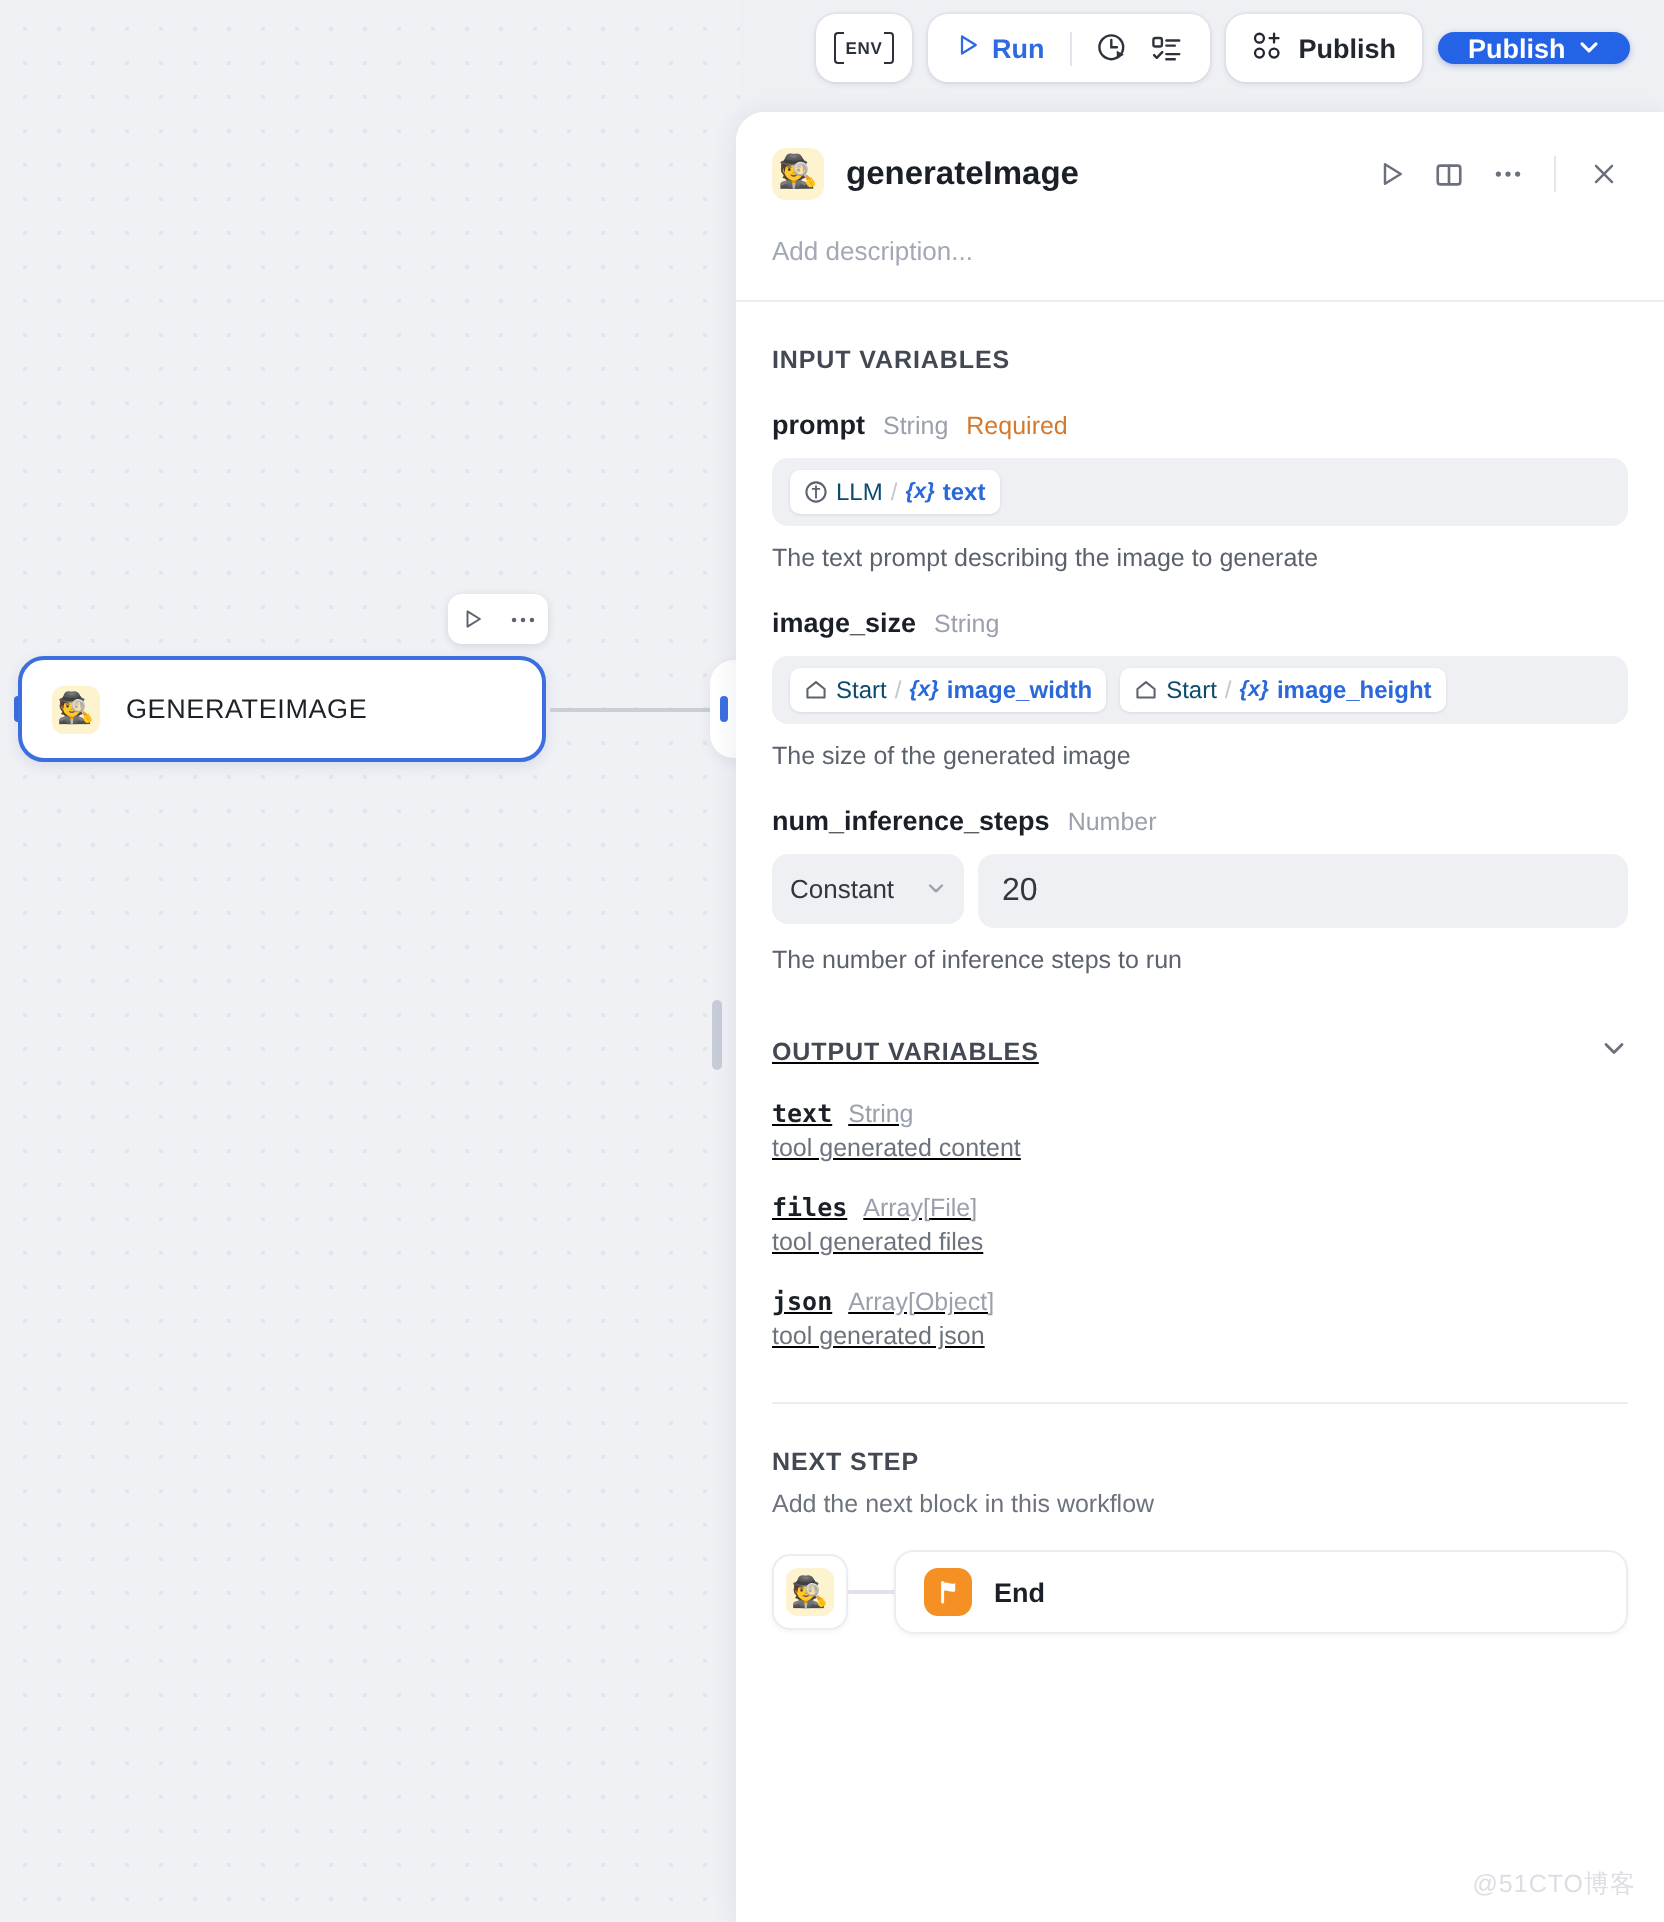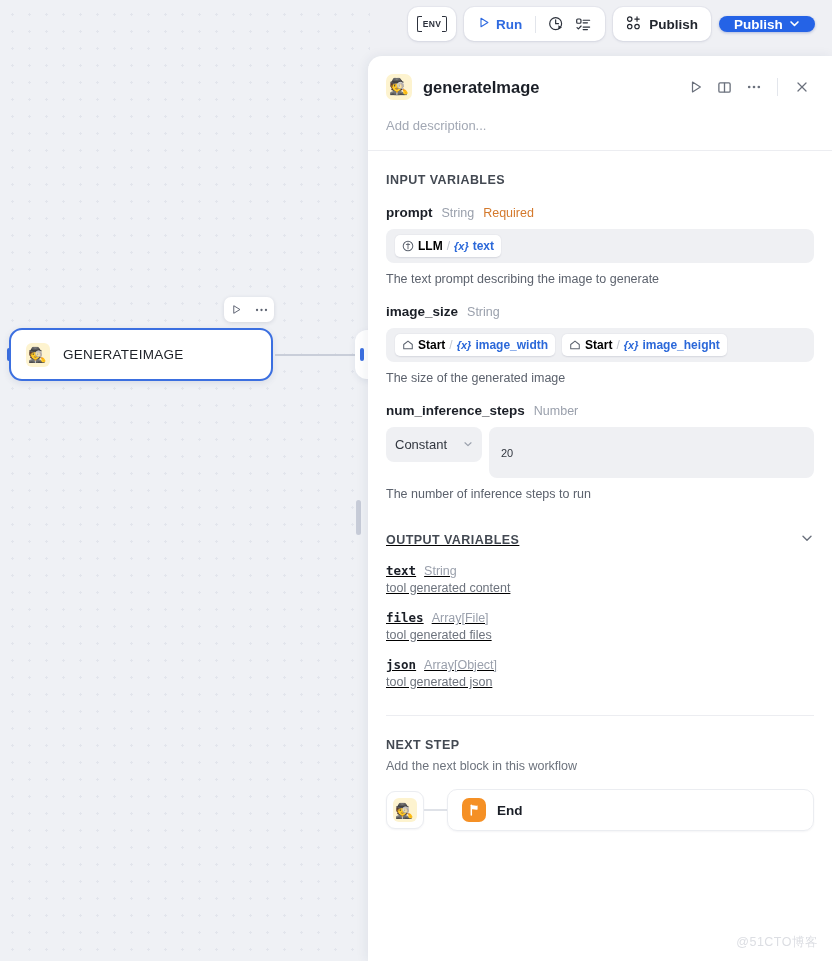--- a/index.html
+++ b/index.html
@@ -142,35 +142,35 @@
   .field-box {
     margin-top:9px; background:#eff0f3; border-radius:8px;
     min-height:34px; display:flex; align-items:center; gap:7px;
     padding:5px 9px;
   }
   .chip {
     background:#fff; border-radius:5px; height:22px; display:flex; align-items:center;
     gap:4px; padding:0 7px; font-size:12px; box-shadow:0 .5px 1.5px rgba(30,40,70,.12);
     white-space:nowrap;
   }
-  .chip .src { color:#000000; font-weight:700; }
+  .chip .src { color:#0c4a6e; font-weight:400; }
   .chip .slash { color:#c3c7d0; }
   .chip .vx { color:#2b68d9; font-weight:700; font-style:italic; font-size:11px; }
   .chip .vname { color:#2b68d9; font-weight:600; }
   .chip-ico { color:#5d6470; display:flex; align-items:center; }
 
   .const-row { margin-top:9px; display:flex; gap:7px; }
   .const-select {
     background:#eff0f3; border-radius:8px; height:35px; width:96px;
     display:flex; align-items:center; justify-content:space-between;
     padding:0 9px; font-size:13px; color:#31363f; cursor:pointer;
   }
   .const-value {
-    background:#eff0f3; border-radius:8px; height:51px; flex:1;
-    display:flex; align-items:center; padding:0 12px; font-size:11px; color:#31363f;
+    background:#eff0f3; border-radius:8px; height:37px; flex:1;
+    display:flex; align-items:center; padding:0 12px; font-size:16px; color:#31363f;
   }
 
   #output-section { padding-top:30px;text-decoration:underline; }
   .out-row { margin-top:15px; }
   .out-name-line { display:flex; align-items:baseline; gap:8px; }
   .out-name {
     font-family:"DejaVu Sans Mono","Liberation Mono",monospace;
     font-size:12.5px; font-weight:700; color:#1b1f27;
   }
   .out-type { font-size:12.5px; color:#9aa0ac; }

